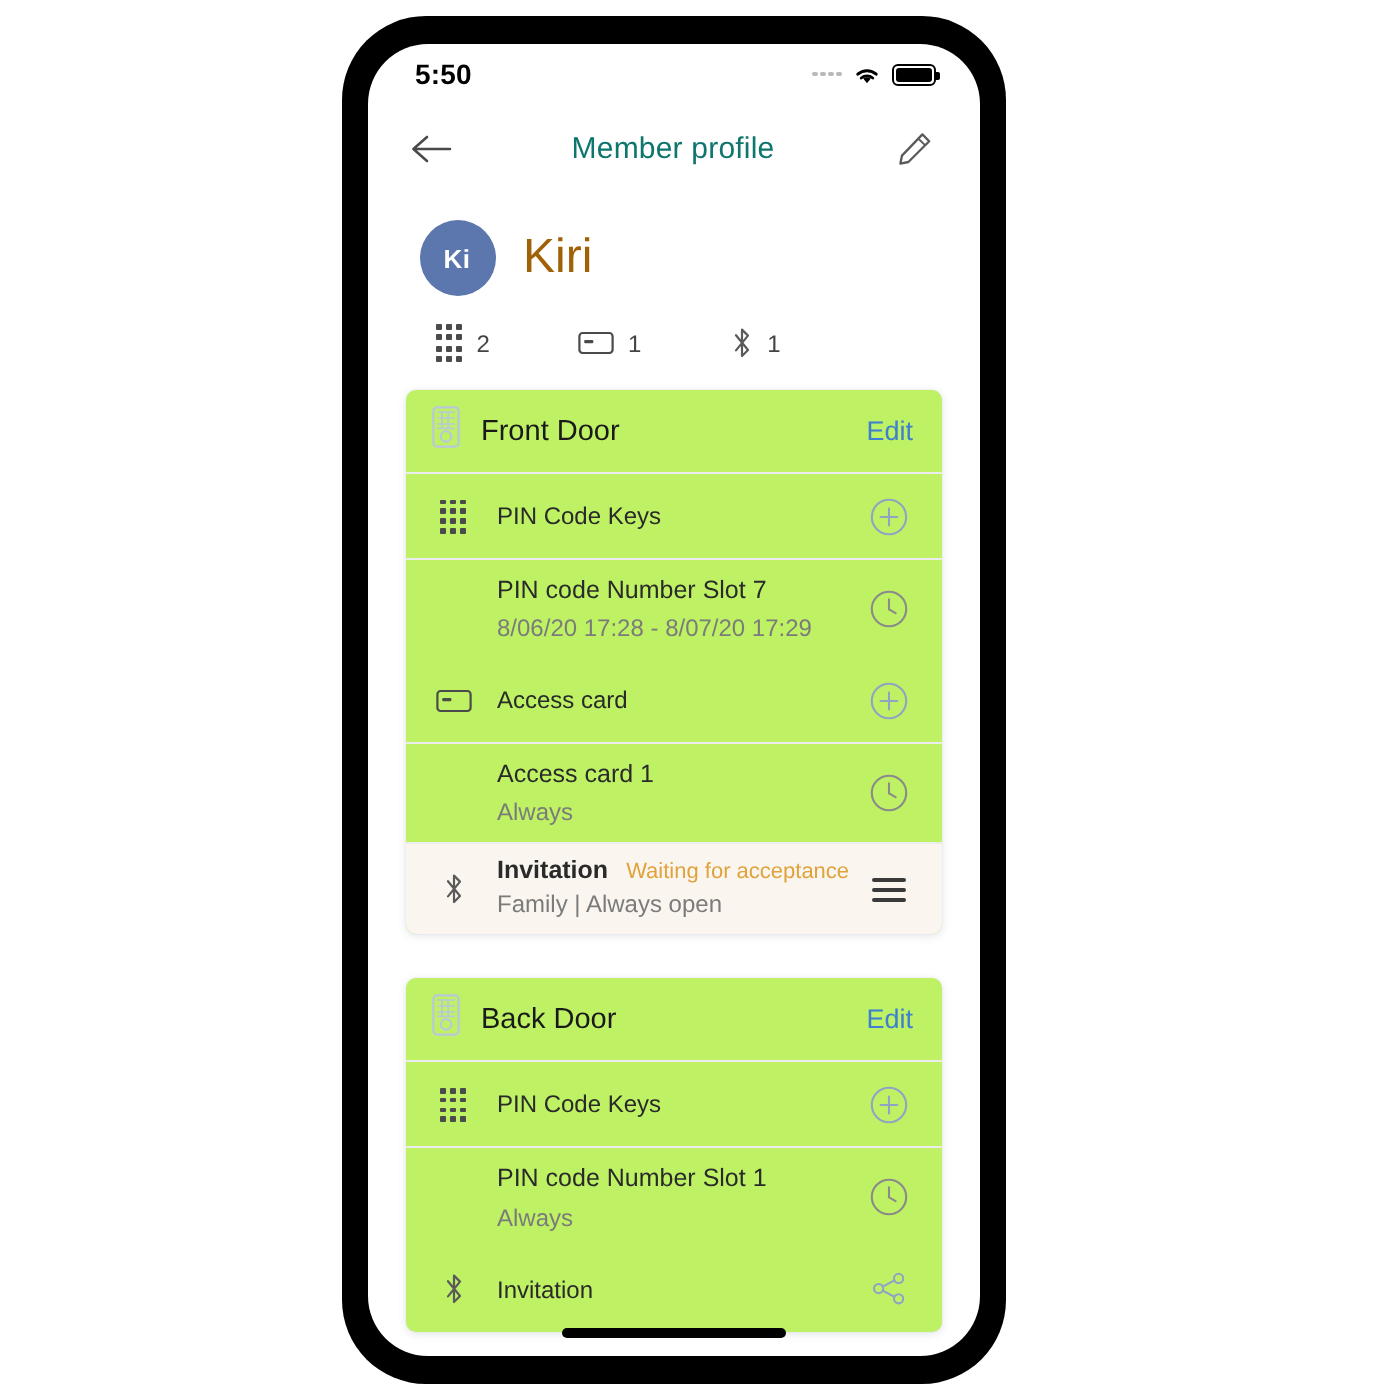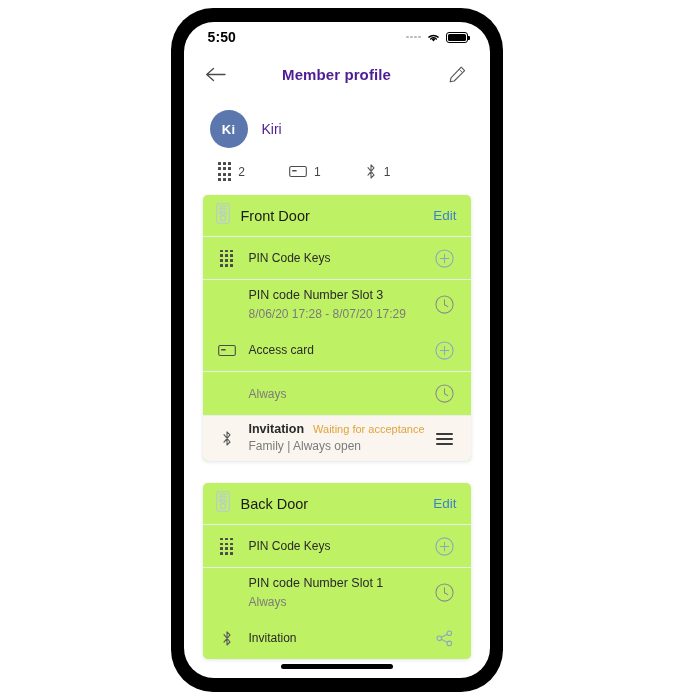--- a/index.html
+++ b/index.html
@@ -78,21 +78,21 @@
   }
 
   
   .navbar {
     flex: 0 0 44px;
     height: 44px;
     display: flex; align-items: center; justify-content: space-between;
     padding: 0 17px 0 17px;
   }
   .nav-title {
-    font-size: 15px; color: #4c1d95; font-weight: bold;
+    font-size: 15px; color: #0f766e; font-weight: normal;
     letter-spacing: 0.1px;
   }
   .nav-btn {
     width: 30px; height: 30px;
     display: flex; align-items: center; justify-content: center;
     cursor: pointer;
   }
 
   
   .content {
@@ -109,21 +109,21 @@
   .avatar {
     width: 38px; height: 38px;
     border-radius: 50%;
     background: #5b77ad;
     color: #fff;
     display: flex; align-items: center; justify-content: center;
     font-size: 13px; font-weight: bold;
     letter-spacing: 0.2px;
   }
   .profile-name {
-    font-size: 14px; color: #4c1d95; font-weight: normal;
+    font-size: 24px; color: #a16207; font-weight: normal;
   }
   .stats {
     display: flex; align-items: center;
     margin-top: 14px;
     padding-left: 8px;
     gap: 44px;
   }
   .stat { display: flex; align-items: center; gap: 7px; }
   .stat-count { font-size: 12px; color: #444; }
 
@@ -332,21 +332,21 @@
                 <svg width="19" height="19" viewBox="0 0 19 19">
                   <circle cx="9.5" cy="9.5" r="8.6" stroke="#8fa4c4" stroke-width="1.05" fill="none"></circle>
                   <path d="M9.5 5.3 V13.7 M5.3 9.5 H13.7" stroke="#8fa4c4" stroke-width="1.05" stroke-linecap="round"></path>
                 </svg>
               </span>
             </div>
 
             <div class="subrow">
               <span class="row-icon"></span>
               <span class="subrow-text">
-                <span class="subrow-title" style="display:block">PIN code Number Slot 3</span>
+                <span class="subrow-title" style="display:block">PIN code Number Slot 7</span>
                 <span class="subrow-sub" style="display:block">8/06/20 17:28 - 8/07/20 17:29</span>
               </span>
               <span class="row-action">
                 <svg width="19" height="19" viewBox="0 0 19 19">
                   <circle cx="9.5" cy="9.5" r="8.6" stroke="#8a8a8a" stroke-width="1.05" fill="none"></circle>
                   <path d="M9.5 4.7 V9.7 L12.8 11.6" stroke="#8a8a8a" stroke-width="1.05" fill="none" stroke-linecap="round" stroke-linejoin="round"></path>
                 </svg>
               </span>
             </div>
 
@@ -362,20 +362,21 @@
                 <svg width="19" height="19" viewBox="0 0 19 19">
                   <circle cx="9.5" cy="9.5" r="8.6" stroke="#8fa4c4" stroke-width="1.05" fill="none"></circle>
                   <path d="M9.5 5.3 V13.7 M5.3 9.5 H13.7" stroke="#8fa4c4" stroke-width="1.05" stroke-linecap="round"></path>
                 </svg>
               </span>
             </div>
 
             <div class="subrow">
               <span class="row-icon"></span>
               <span class="subrow-text">
+                <span class="subrow-title" style="display:block">Access card 1</span>
                 <span class="subrow-sub" style="display:block">Always</span>
               </span>
               <span class="row-action">
                 <svg width="19" height="19" viewBox="0 0 19 19">
                   <circle cx="9.5" cy="9.5" r="8.6" stroke="#8a8a8a" stroke-width="1.05" fill="none"></circle>
                   <path d="M9.5 4.7 V9.7 L12.8 11.6" stroke="#8a8a8a" stroke-width="1.05" fill="none" stroke-linecap="round" stroke-linejoin="round"></path>
                 </svg>
               </span>
             </div>
 

